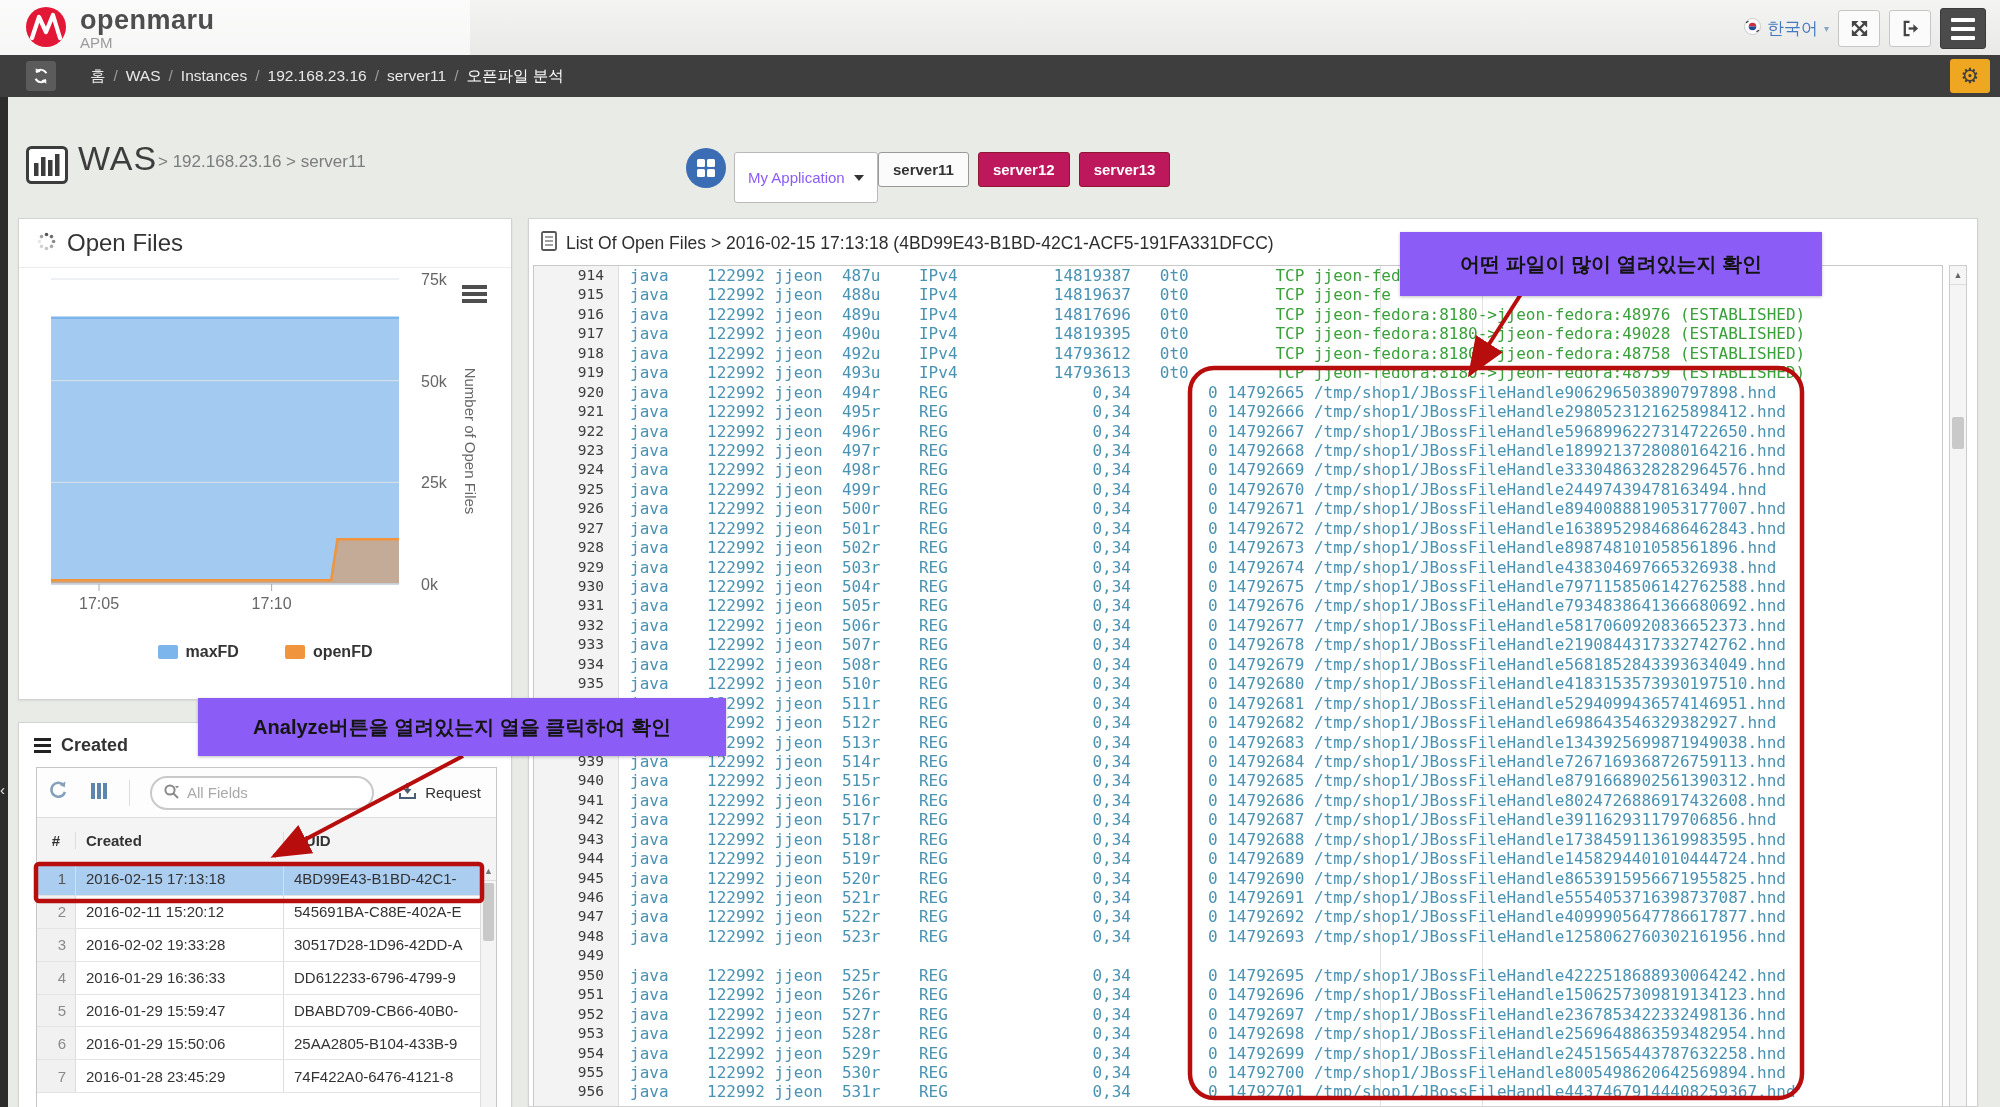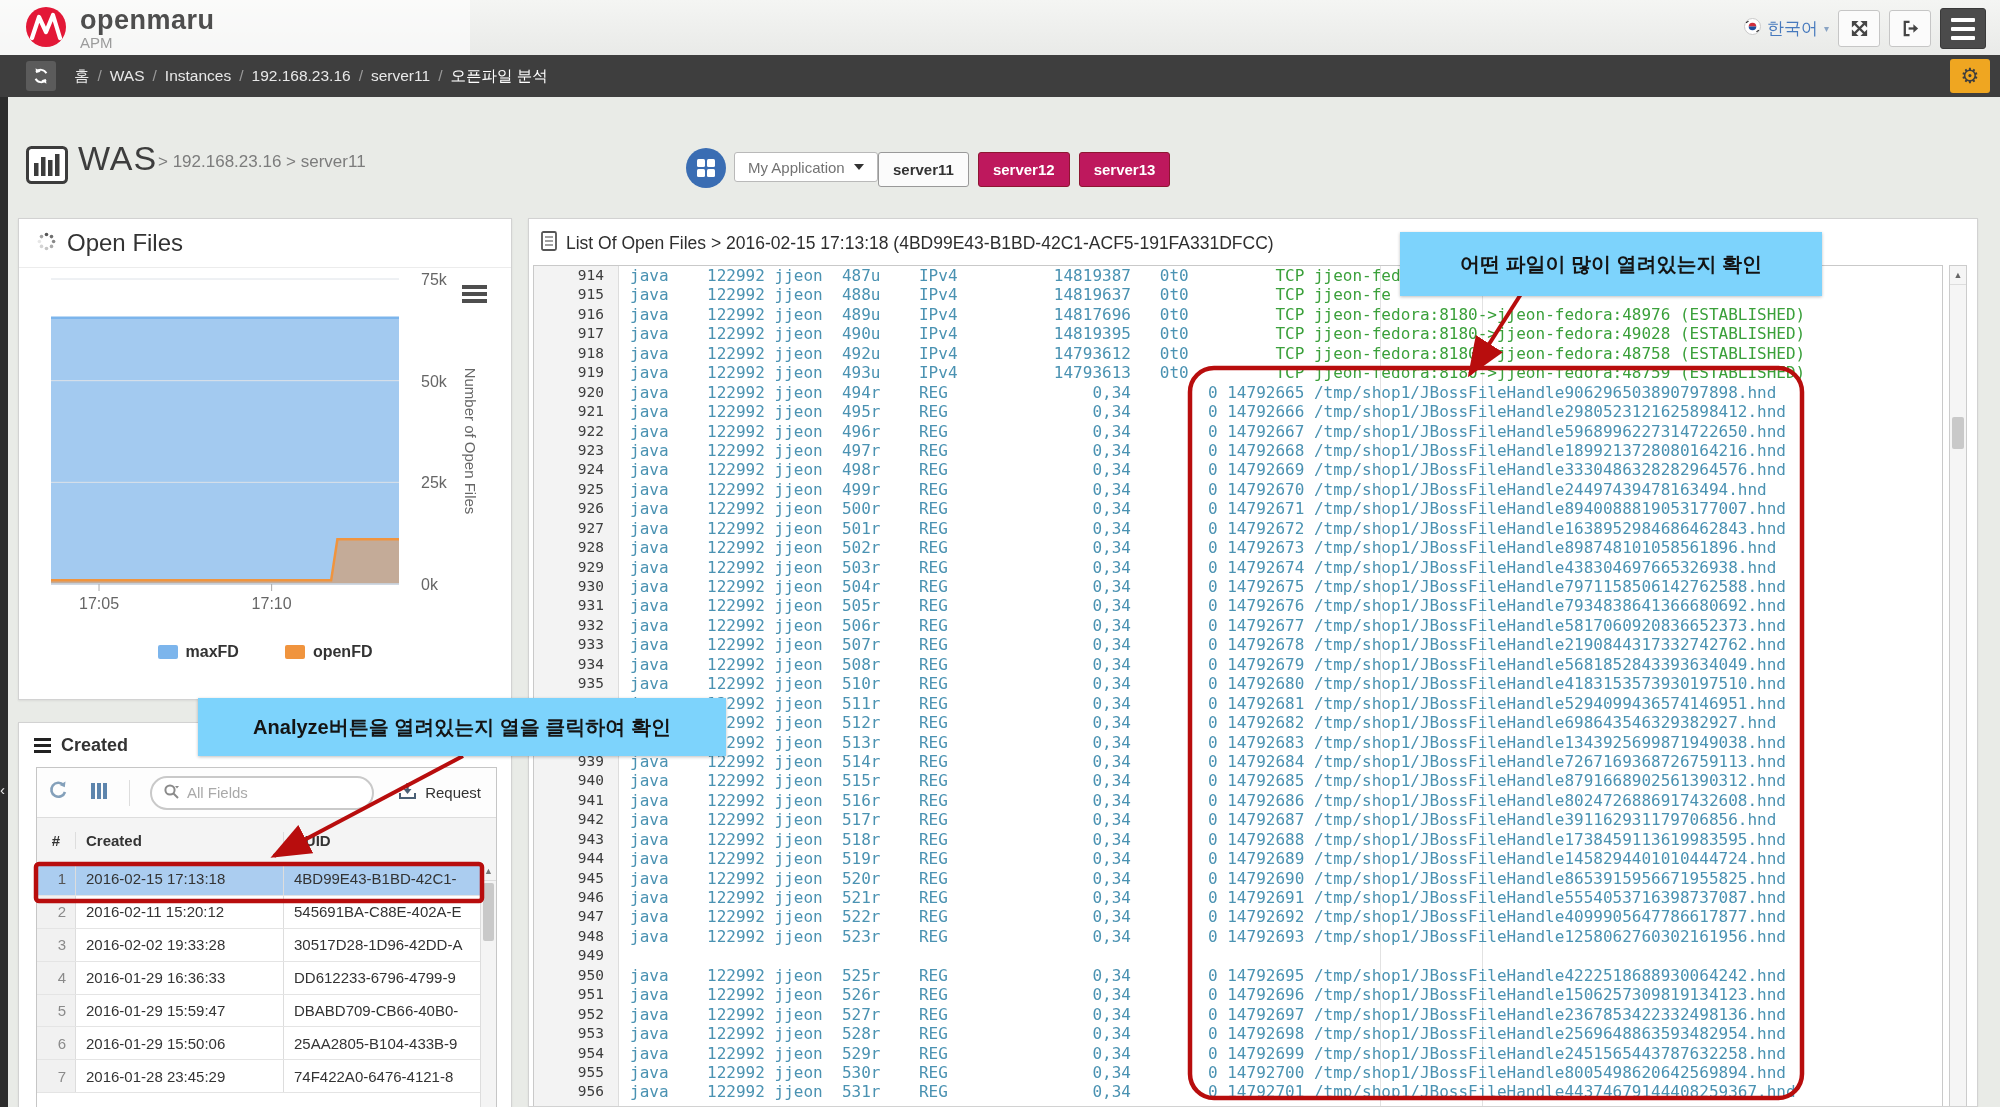--- a/index.html
+++ b/index.html
@@ -15,38 +15,38 @@
   .lang{display:flex;align-items:center;gap:6px;color:#4679bd;font-size:17px;cursor:pointer}
   .lang .caret{color:#8aa4c4;font-size:10px}
   .hbtn{width:42px;height:37px;background:#fbfbfb;border:1px solid #c6c6c6;border-radius:3px;
         display:flex;align-items:center;justify-content:center;box-sizing:border-box}
   .hbtn.dark{background:#4b4b4b;border-color:#3a3a3a;width:46px;height:41px;flex-direction:column;gap:5px}
   .hbtn.dark .bar{width:24px;height:4px;background:#fff;border-radius:1px}
   
   .crumb-bar{position:absolute;top:55px;height:42px;left:0;right:0;background:#3e3e3e;display:flex;align-items:center}
   .refresh-btn{width:30px;height:30px;background:#5b5b5b;border-radius:3px;margin-left:26px;
                display:flex;align-items:center;justify-content:center}
-  .crumbs{margin-left:18px;font-size:15.5px;color:#e8e8e8}
+  .crumbs{margin-left:34px;font-size:15.5px;color:#e8e8e8}
   .crumbs .sep{color:#9a9a9a;margin:0 8px}
   .crumbs .cur{color:#fff}
   .gear-btn{position:absolute;right:10px;top:4px;width:40px;height:34px;background:#efa621;border-radius:3px;
             text-align:center;line-height:34px;font-size:21px;color:#3d3d3d;cursor:pointer}
   
   .edge{position:absolute;left:0;top:97px;width:8px;bottom:0;background:#2c2c2c;z-index:6}
   .edge-chevron{position:absolute;left:0px;top:782px;color:#e8e8e8;font-size:15px;z-index:7;line-height:15px}
   
   .was-icon{position:absolute;left:26px;top:146px}
   .page-title{position:absolute;left:78px;top:139px;font-size:34px;color:#3d3d3d;letter-spacing:1px}
   .page-path{position:absolute;left:158px;top:152px;font-size:17px;color:#7c7c7c}
   .app-circle{position:absolute;left:686px;top:148px;width:40px;height:40px;border-radius:50%;background:#3a6db3;
               display:flex;align-items:center;justify-content:center;cursor:pointer}
   .grid-ic{display:grid;grid-template-columns:8px 8px;grid-template-rows:8px 8px;gap:2px}
   .grid-ic span{background:#fff;border-radius:1.5px}
-  .myapp-btn{position:absolute;left:734px;top:152px;height:30px;background:#fff;border:1px solid #b9b9b9;border-radius:3px;
-             display:flex;align-items:center;padding:0 13px;gap:9px;font-size:15px;color:#737373;cursor:pointer;box-sizing:border-box}
+  .myapp-btn{position:absolute;left:734px;top:152px;height:51px;background:#fff;border:1px solid #b9b9b9;border-radius:3px;
+             display:flex;align-items:center;padding:0 13px;gap:9px;font-size:15px;color:#8b5cf6;cursor:pointer;box-sizing:border-box}
   .myapp-btn .tri{width:0;height:0;border-left:5px solid transparent;border-right:5px solid transparent;border-top:6px solid #333}
   .server-tabs{position:absolute;left:878px;top:152px;display:flex;gap:9px}
   .stab{height:35px;padding:0 14px;border-radius:3px;display:flex;align-items:center;font-size:15px;font-weight:bold;cursor:pointer;box-sizing:border-box}
   .stab.active{background:#fbfbfb;border:1px solid #999;color:#333}
   .stab.inactive{background:#be185d;border:1px solid #8d1631;color:#fff}
   
   .card{position:absolute;background:#fff;border:1px solid #d2d2d2;box-shadow:0 1px 2px rgba(0,0,0,.07);box-sizing:border-box}
   #card-openfiles{left:18px;top:218px;width:494px;height:482px}
   #card-created{left:18px;top:722px;width:494px;height:386px;overflow:hidden}
   #card-list{left:528px;top:218px;width:1450px;height:889px;overflow:hidden}
@@ -94,21 +94,21 @@
         font-family:"DejaVu Sans Mono",monospace;font-size:14.5px;color:#3d3d3d}
   .ftxt{white-space:pre;font-family:"DejaVu Sans Mono",monospace;font-size:16px;color:#4a92b2;padding-left:12px}
   .ftxt .green{color:#3aa03a}
   .pscroll{position:absolute;left:1420px;top:46px;width:18px;height:842px;background:#f5f5f5;border:1px solid #ccc;box-sizing:border-box}
   .pscroll .up{height:18px;border-bottom:1px solid #ddd;text-align:center;font-size:9px;color:#666;line-height:18px;cursor:pointer}
   .pscroll .thumb{position:absolute;left:2px;right:2px;top:151px;height:32px;background:#c9c9c9;border-radius:2px}
   
   .overlay{position:absolute;left:0;top:0;z-index:40;pointer-events:none}
   .redbox{fill:none;stroke:#b80d0d;stroke-width:4.5px}
   .redline{stroke:#b80d0d;stroke-width:4px}
-  .callout{position:absolute;background:#7dd3fc;color:#141414;font-weight:bold;font-size:20px;z-index:45;
+  .callout{position:absolute;background:#8b5cf6;color:#141414;font-weight:bold;font-size:20px;z-index:45;
            display:flex;align-items:center;justify-content:center;box-shadow:0 1px 3px rgba(0,0,0,.25)}
   #callout-top{left:1400px;top:232px;width:422px;height:64px}
   #callout-left{left:198px;top:698px;width:528px;height:58px}
 </style>
 </head>
 <body>
 
 <div class="top-header">
   <div class="brand-bg"></div>
   <div class="brand">

